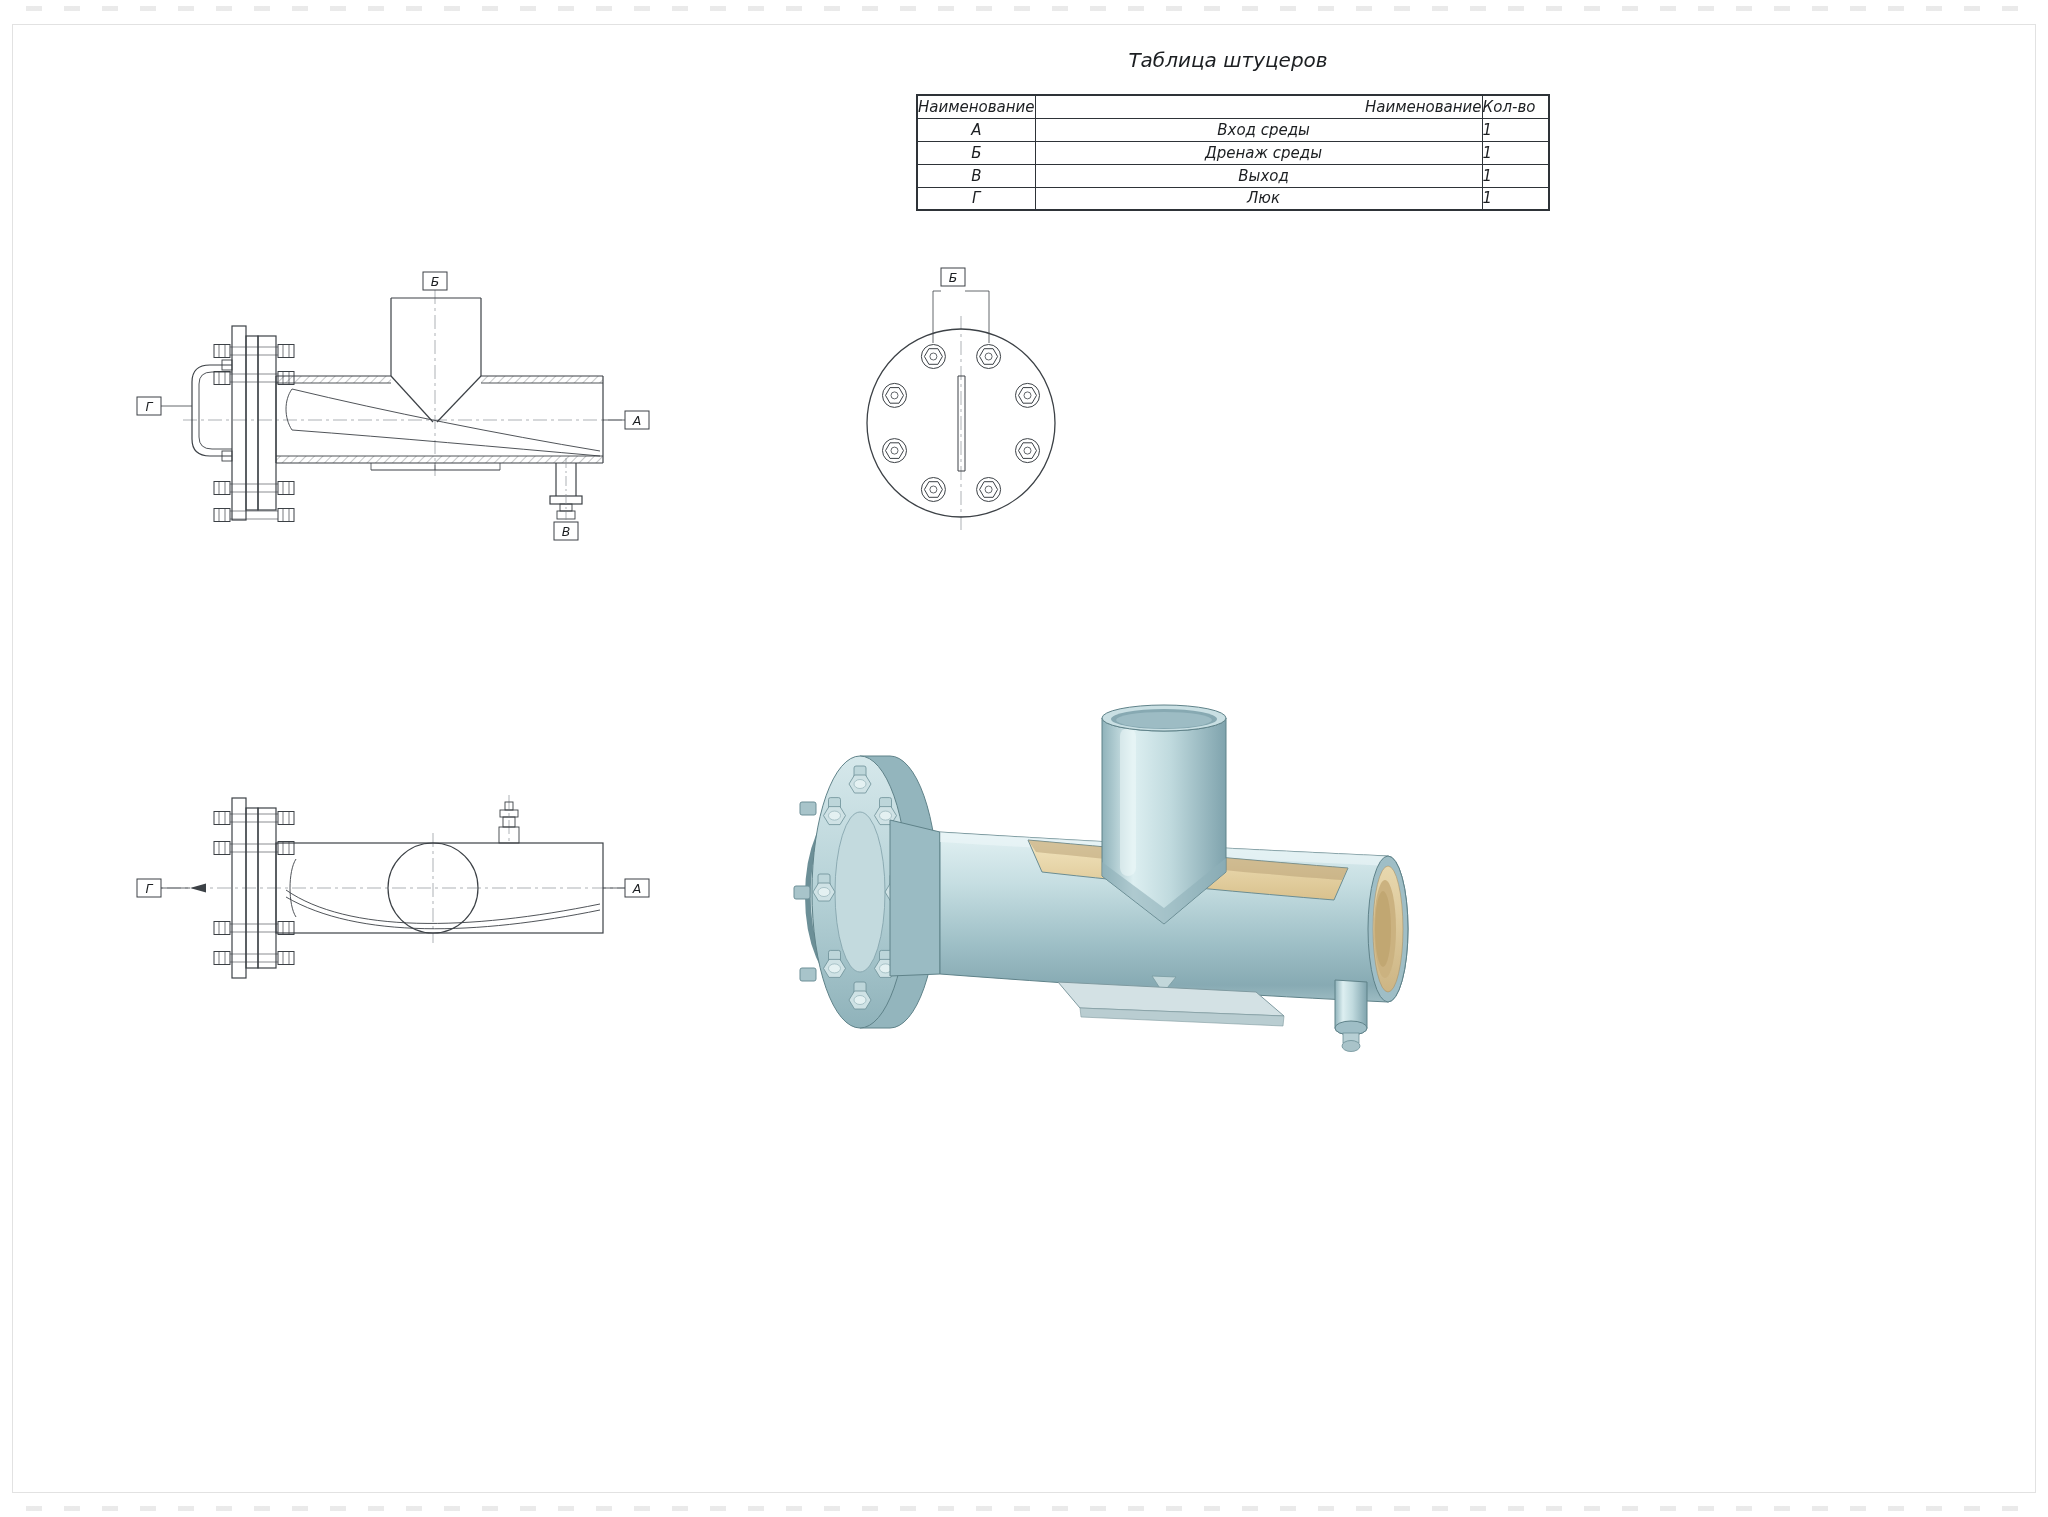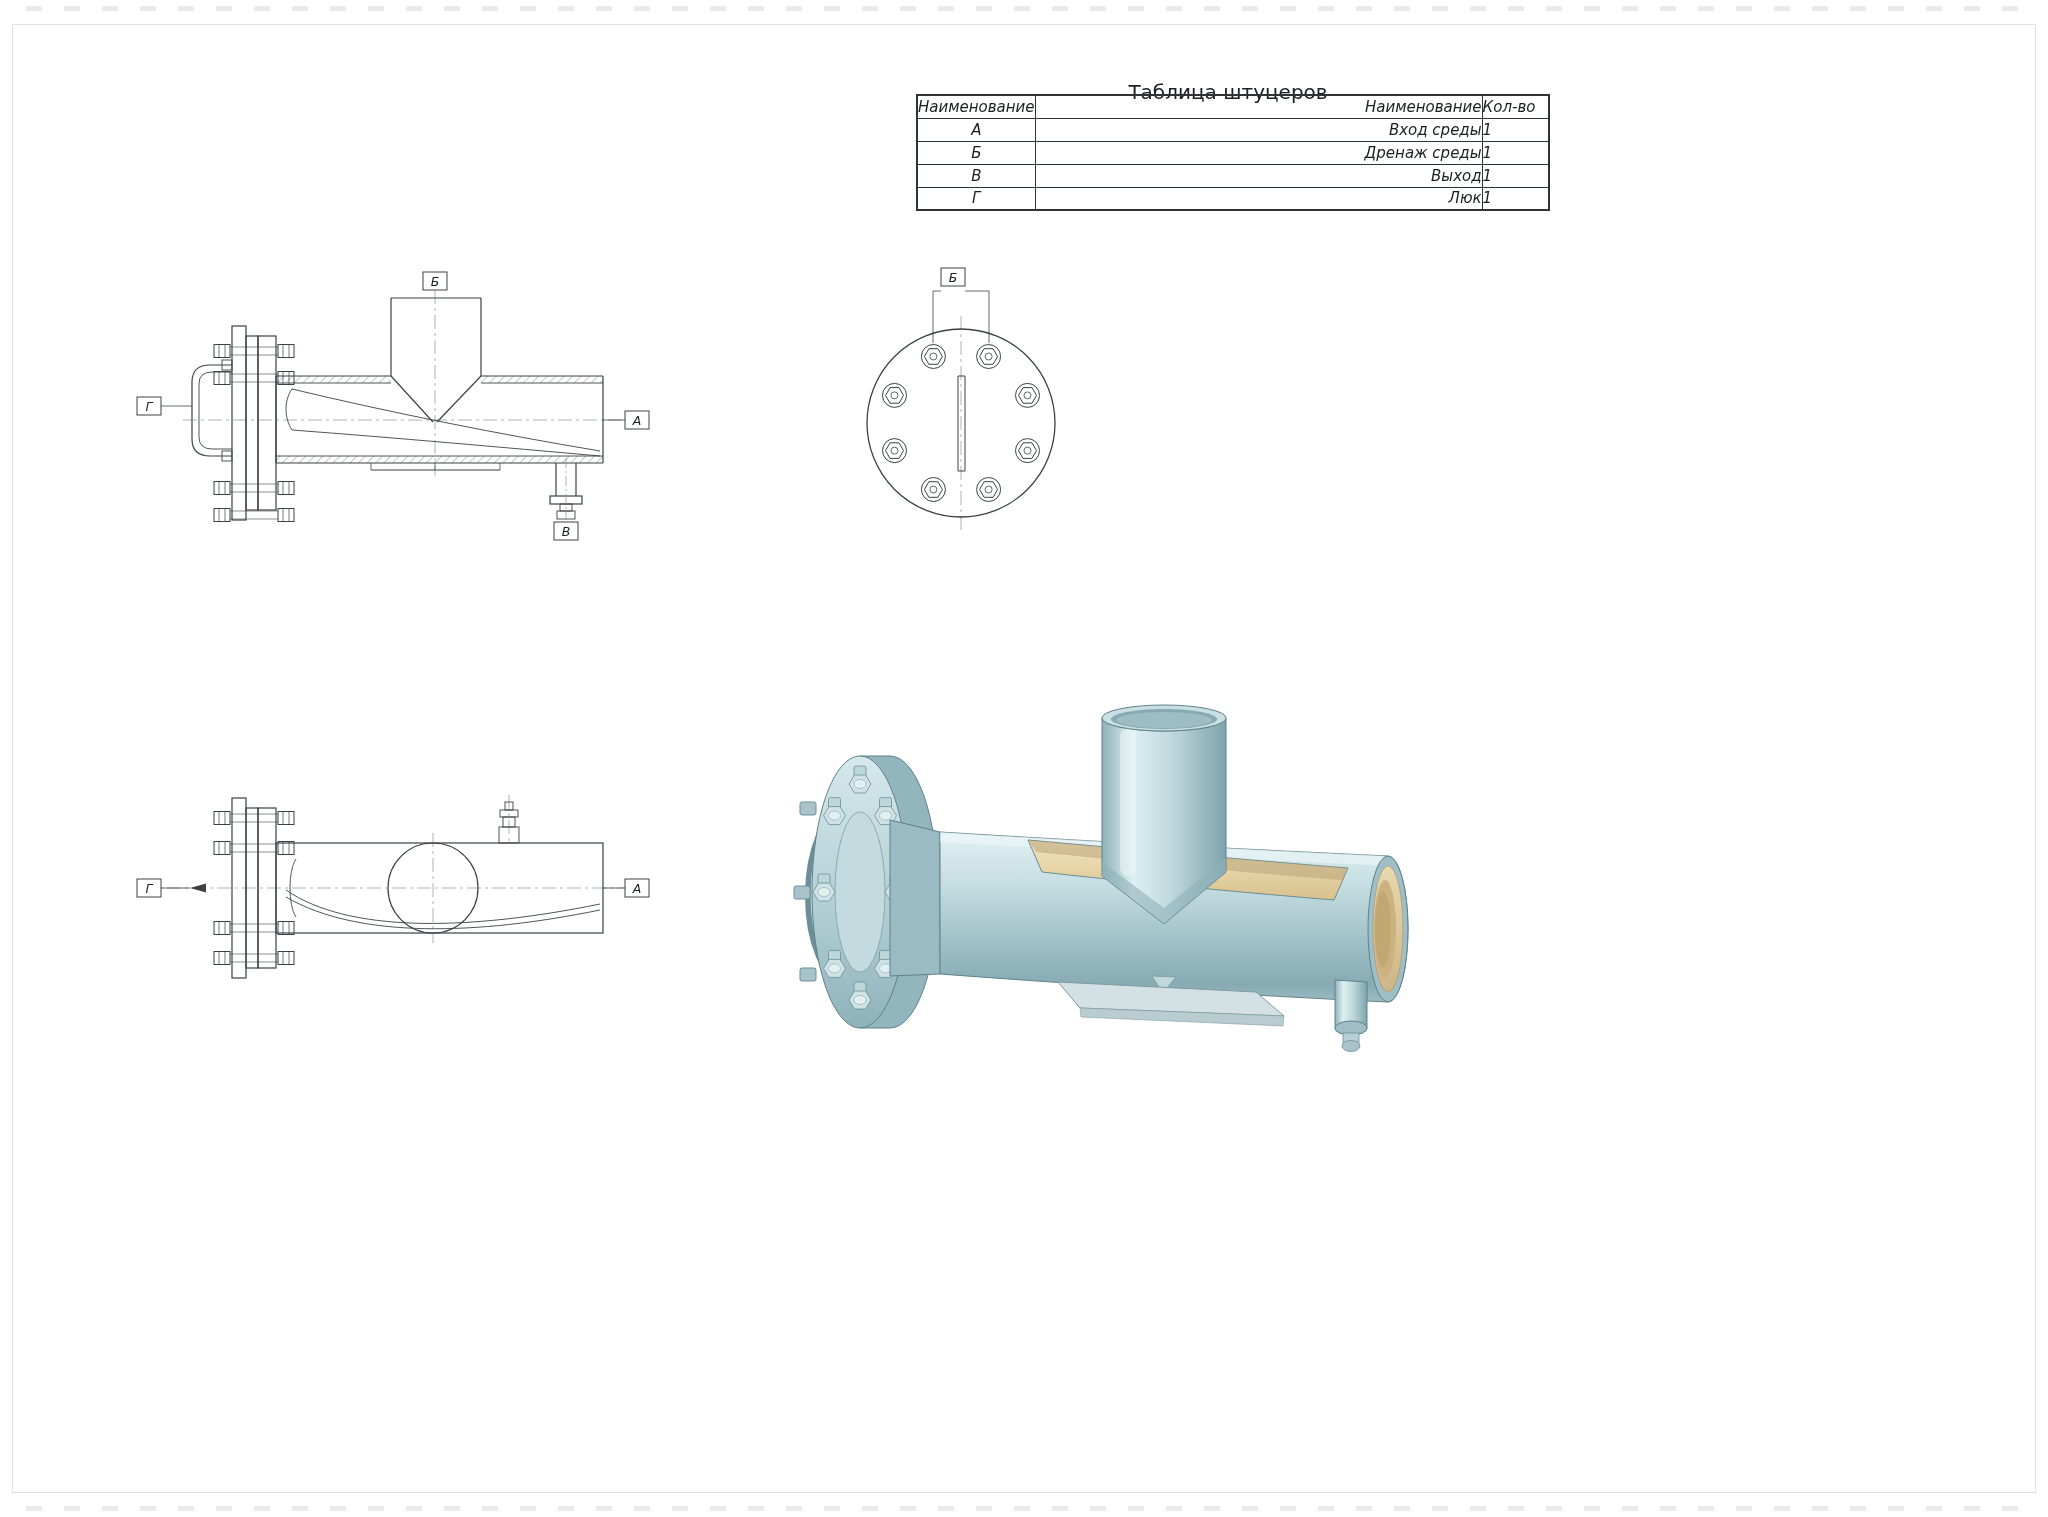--- a/index.html
+++ b/index.html
@@ -5,28 +5,28 @@
   * { margin:0; padding:0; box-sizing:border-box; }
   html,body { background:#ffffff; }
   body { font-family:"DejaVu Sans","Liberation Sans",sans-serif; }
   .page { position:relative; width:2048px; height:1517px; background:#ffffff; overflow:hidden; }
   .frame { position:absolute; left:12px; top:24px; right:12px; bottom:24px; border:1px solid #e2e2e2; }
   .edge-dashes { position:absolute; left:26px; right:26px; height:5px;
     background:repeating-linear-gradient(90deg,#d9d9d9 0 16px,#ffffff 16px 38px); opacity:.55; }
   .edge-dashes.top { top:6px; } .edge-dashes.bottom { bottom:6px; }
 
   .table-title { position:absolute; left:916px; top:48px; width:624px; text-align:center;
-    font-size:20px; color:#1c1f22;margin-top:32px; }
+    font-style:italic; font-size:20px; color:#1c1f22; }
   .nozzle-table { position:absolute; left:916px; top:94px; border-collapse:collapse;
     font-style:italic; font-size:15px; color:#1c1f22; }
   .nozzle-table th, .nozzle-table td { border:1px solid #2e3338; height:23px; font-weight:normal; }
   .nozzle-table { border:2px solid #2e3338; }
   .c1 { width:110px; text-align:center; }
   .c2 { width:447px; text-align:right; }
-  td.c2 { text-align:right; padding-left:10px; }
+  td.c2 { text-align:center; padding-left:10px; }
   .c3 { width:67px; text-align:left; }
 
   svg.view { position:absolute; overflow:visible; }
   .lbl { font:italic 12.5px "DejaVu Sans","Liberation Sans",sans-serif; fill:#1c1f22; text-anchor:middle; }
 </style>
 </head>
 <body>
 
 <div class="page">
   <div class="edge-dashes top"></div>

